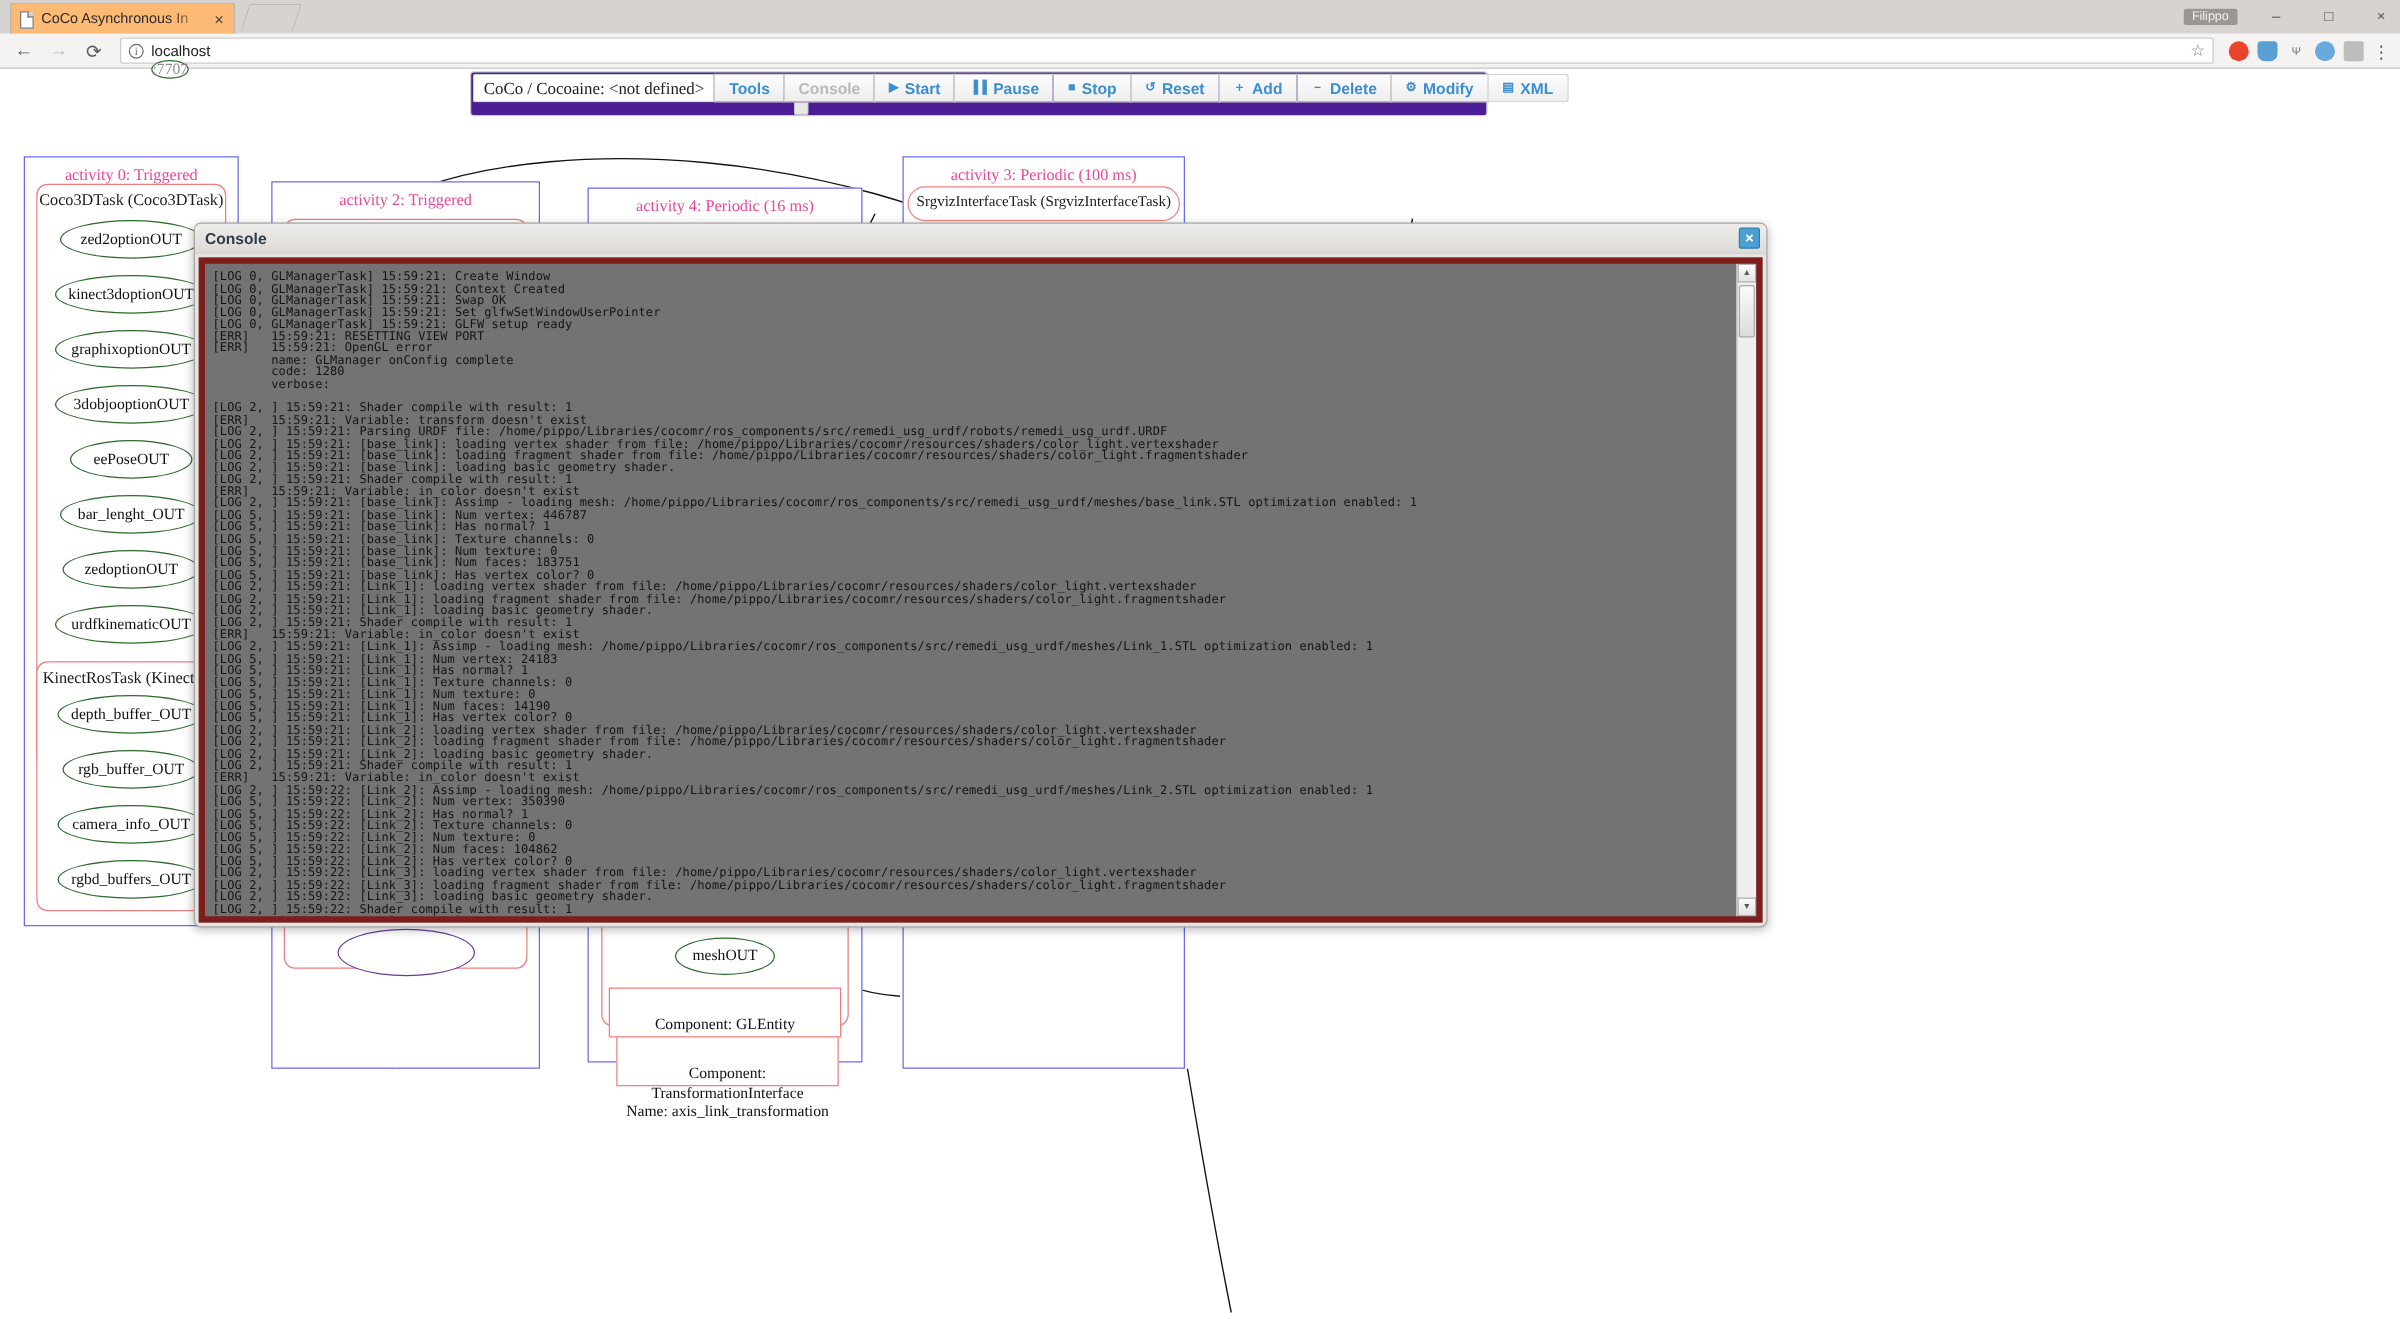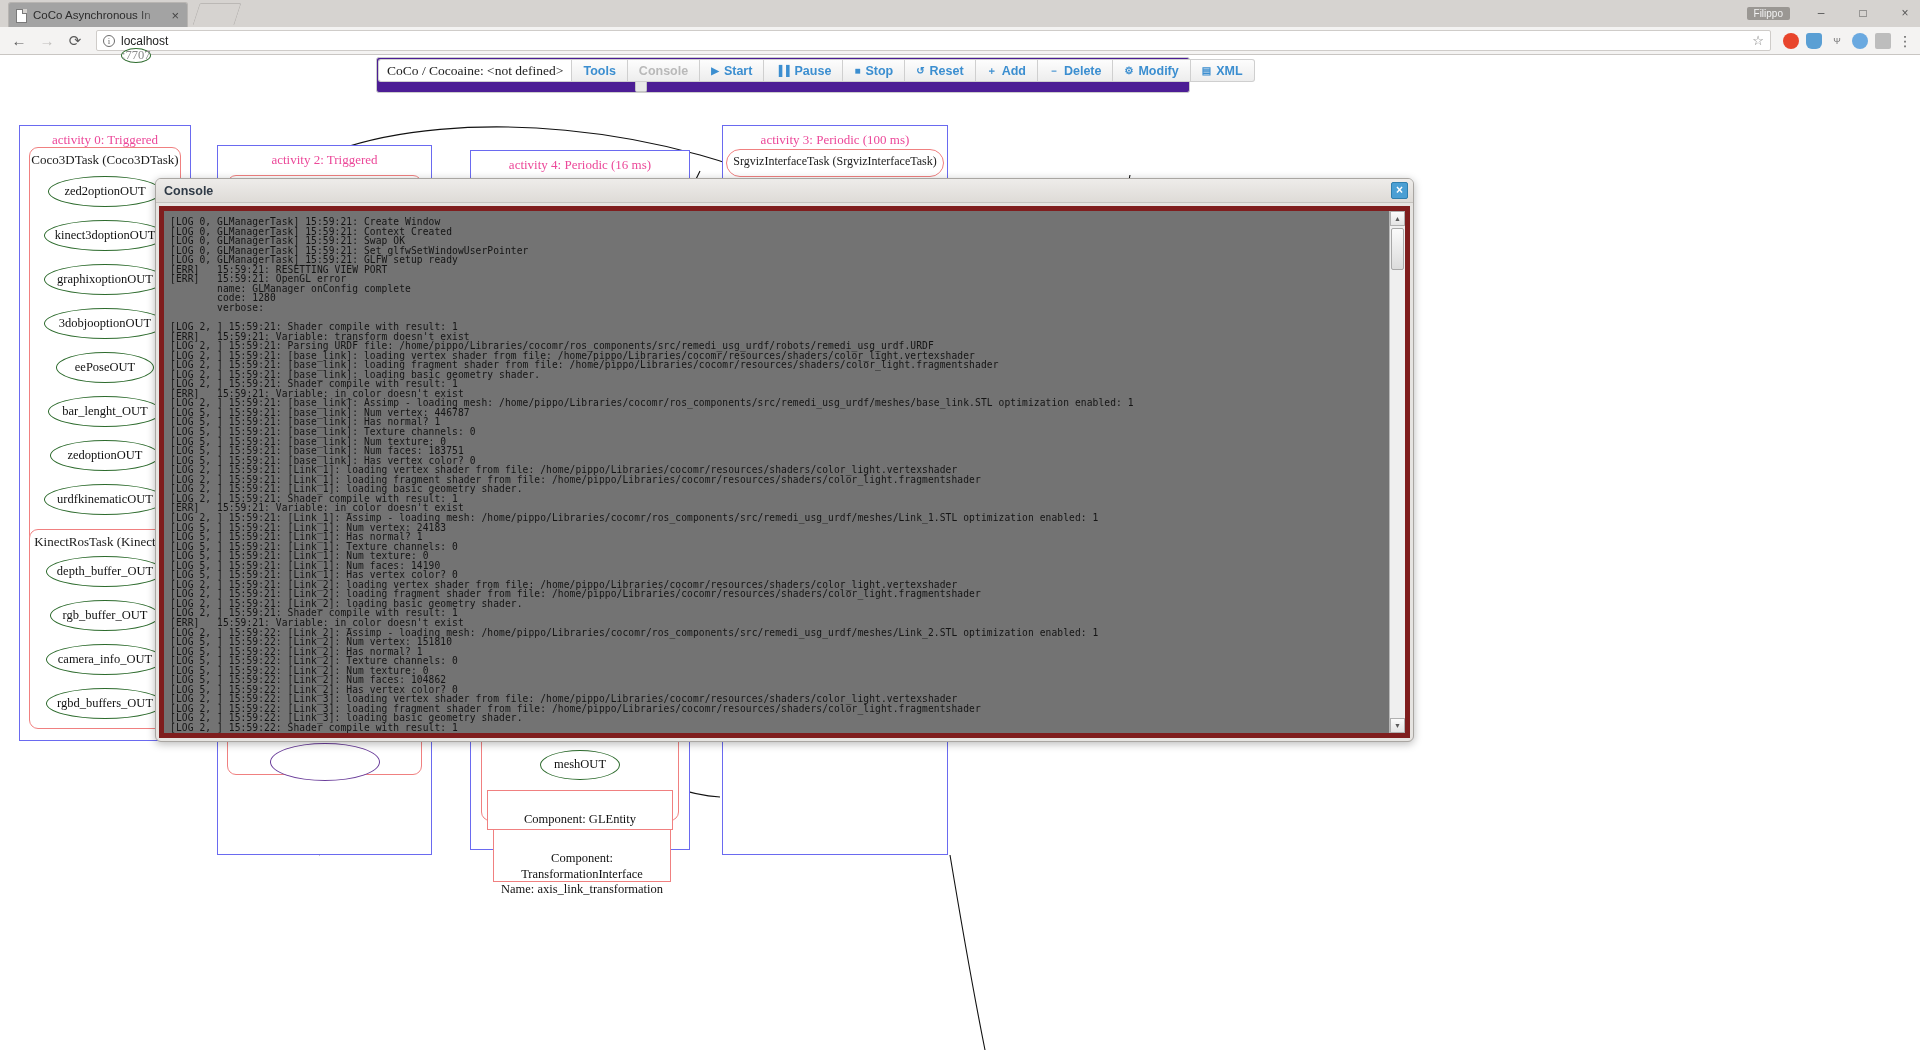--- a/index.html
+++ b/index.html
@@ -12,21 +12,21 @@
   }
   #app { position: relative; width: 1920px; height: 1055px; overflow: hidden; }
 
   
   .chrome-tabstrip {
     position: absolute; left: 0; top: 0; width: 1920px; height: 27px;
     background: #d6d3d0;
   }
   .tab {
     position: absolute; left: 8px; top: 2px; width: 180px; height: 25px;
-    background: #a3a3a3;
+    background: #fdba74;
     border: 1px solid #b8b5b2; border-bottom: none;
     border-radius: 3px 3px 0 0;
     display: flex; align-items: center; gap: 6px; padding: 0 6px;
   }
   .tab-favicon { width: 12px; height: 14px; position: relative; flex: 0 0 auto; }
   .tab-favicon::before {
     content: ""; position: absolute; left: 1px; top: 1px;
     width: 9px; height: 12px; border: 1px solid #7a7a7a; background: #fff;
   }
   .tab-favicon::after {
@@ -307,21 +307,21 @@
 
     <div class="act-box" style="left:470px;top:55px;width:220px;height:700px;">
       <div class="act-label">activity 4: Periodic (16 ms)</div>
     </div>
     <div class="task-box" style="left:481px;top:86px;width:198px;height:640px;"></div>
     <div class="port" style="left:540px;top:655px;width:80px;height:30px;">
         <span>meshOUT</span>
       </div>
     <div class="comp-box" style="left:487px;top:695px;width:186px;height:40px;white-space:pre-line;"><span>Component: GLEntity
 Name: axis_link</span></div>
-    <div class="comp-box" style="left:493px;top:734px;width:178px;height:53px;white-space:pre-line;"><span>Component: TransformationInterface
+    <div class="comp-box" style="left:493px;top:734px;width:178px;height:40px;white-space:pre-line;"><span>Component: TransformationInterface
 Name: axis_link_transformation</span></div>
 
     <div class="act-box" style="left:722px;top:30px;width:226px;height:730px;">
       <div class="act-label">activity 3: Periodic (100 ms)</div>
     </div>
     <div class="task-box" style="left:726px;top:54px;width:218px;height:28px;border-radius:14px;">
       <div class="task-label" style="font-size:12px;">SrgvizInterfaceTask (SrgvizInterfaceTask)</div>
     </div>
   </div>
 
@@ -416,21 +416,21 @@
           <div class="log-line">[LOG 5, ] 15:59:21: [Link_1]: Texture channels: 0</div>
           <div class="log-line">[LOG 5, ] 15:59:21: [Link_1]: Num texture: 0</div>
           <div class="log-line">[LOG 5, ] 15:59:21: [Link_1]: Num faces: 14190</div>
           <div class="log-line">[LOG 5, ] 15:59:21: [Link_1]: Has vertex color? 0</div>
           <div class="log-line">[LOG 2, ] 15:59:21: [Link_2]: loading vertex shader from file: /home/pippo/Libraries/cocomr/resources/shaders/color_light.vertexshader</div>
           <div class="log-line">[LOG 2, ] 15:59:21: [Link_2]: loading fragment shader from file: /home/pippo/Libraries/cocomr/resources/shaders/color_light.fragmentshader</div>
           <div class="log-line">[LOG 2, ] 15:59:21: [Link_2]: loading basic geometry shader.</div>
           <div class="log-line">[LOG 2, ] 15:59:21: Shader compile with result: 1</div>
           <div class="log-line">[ERR]   15:59:21: Variable: in_color doesn't exist</div>
           <div class="log-line">[LOG 2, ] 15:59:22: [Link_2]: Assimp - loading mesh: /home/pippo/Libraries/cocomr/ros_components/src/remedi_usg_urdf/meshes/Link_2.STL optimization enabled: 1</div>
-          <div class="log-line">[LOG 5, ] 15:59:22: [Link_2]: Num vertex: 151810</div>
+          <div class="log-line">[LOG 5, ] 15:59:22: [Link_2]: Num vertex: 350390</div>
           <div class="log-line">[LOG 5, ] 15:59:22: [Link_2]: Has normal? 1</div>
           <div class="log-line">[LOG 5, ] 15:59:22: [Link_2]: Texture channels: 0</div>
           <div class="log-line">[LOG 5, ] 15:59:22: [Link_2]: Num texture: 0</div>
           <div class="log-line">[LOG 5, ] 15:59:22: [Link_2]: Num faces: 104862</div>
           <div class="log-line">[LOG 5, ] 15:59:22: [Link_2]: Has vertex color? 0</div>
           <div class="log-line">[LOG 2, ] 15:59:22: [Link_3]: loading vertex shader from file: /home/pippo/Libraries/cocomr/resources/shaders/color_light.vertexshader</div>
           <div class="log-line">[LOG 2, ] 15:59:22: [Link_3]: loading fragment shader from file: /home/pippo/Libraries/cocomr/resources/shaders/color_light.fragmentshader</div>
           <div class="log-line">[LOG 2, ] 15:59:22: [Link_3]: loading basic geometry shader.</div>
           <div class="log-line">[LOG 2, ] 15:59:22: Shader compile with result: 1</div>
           <div class="log-line">[ERR]   15:59:22: Variable: in_color doesn't exist</div>

